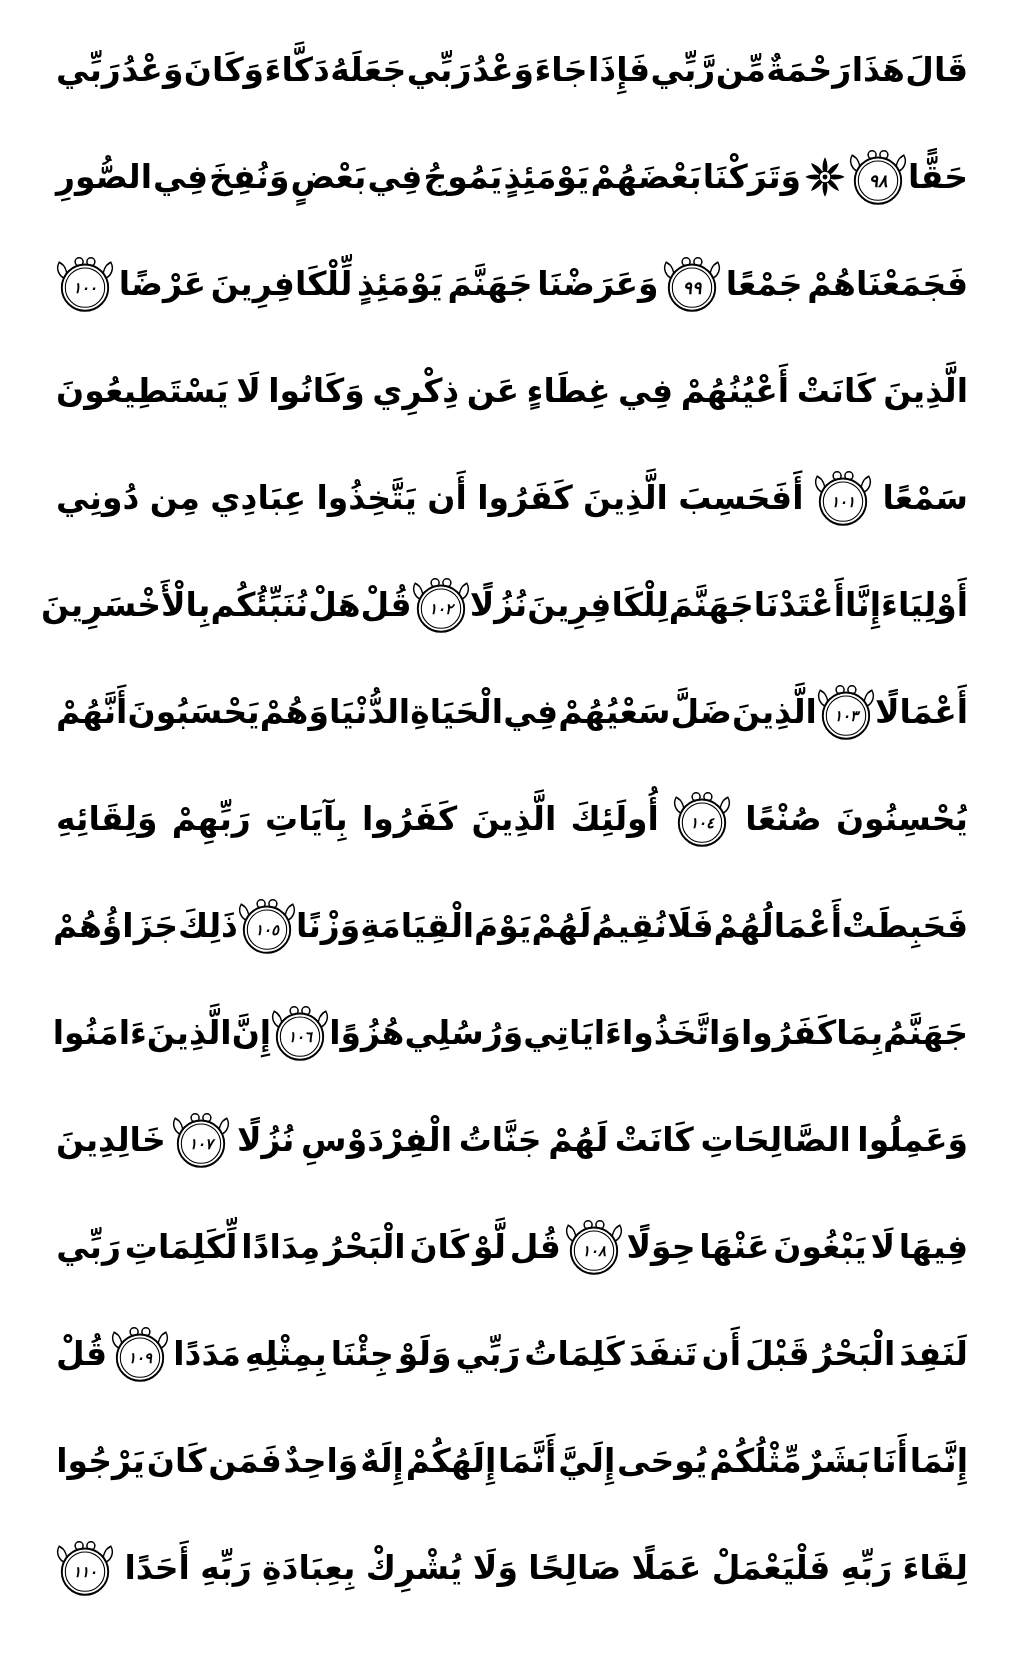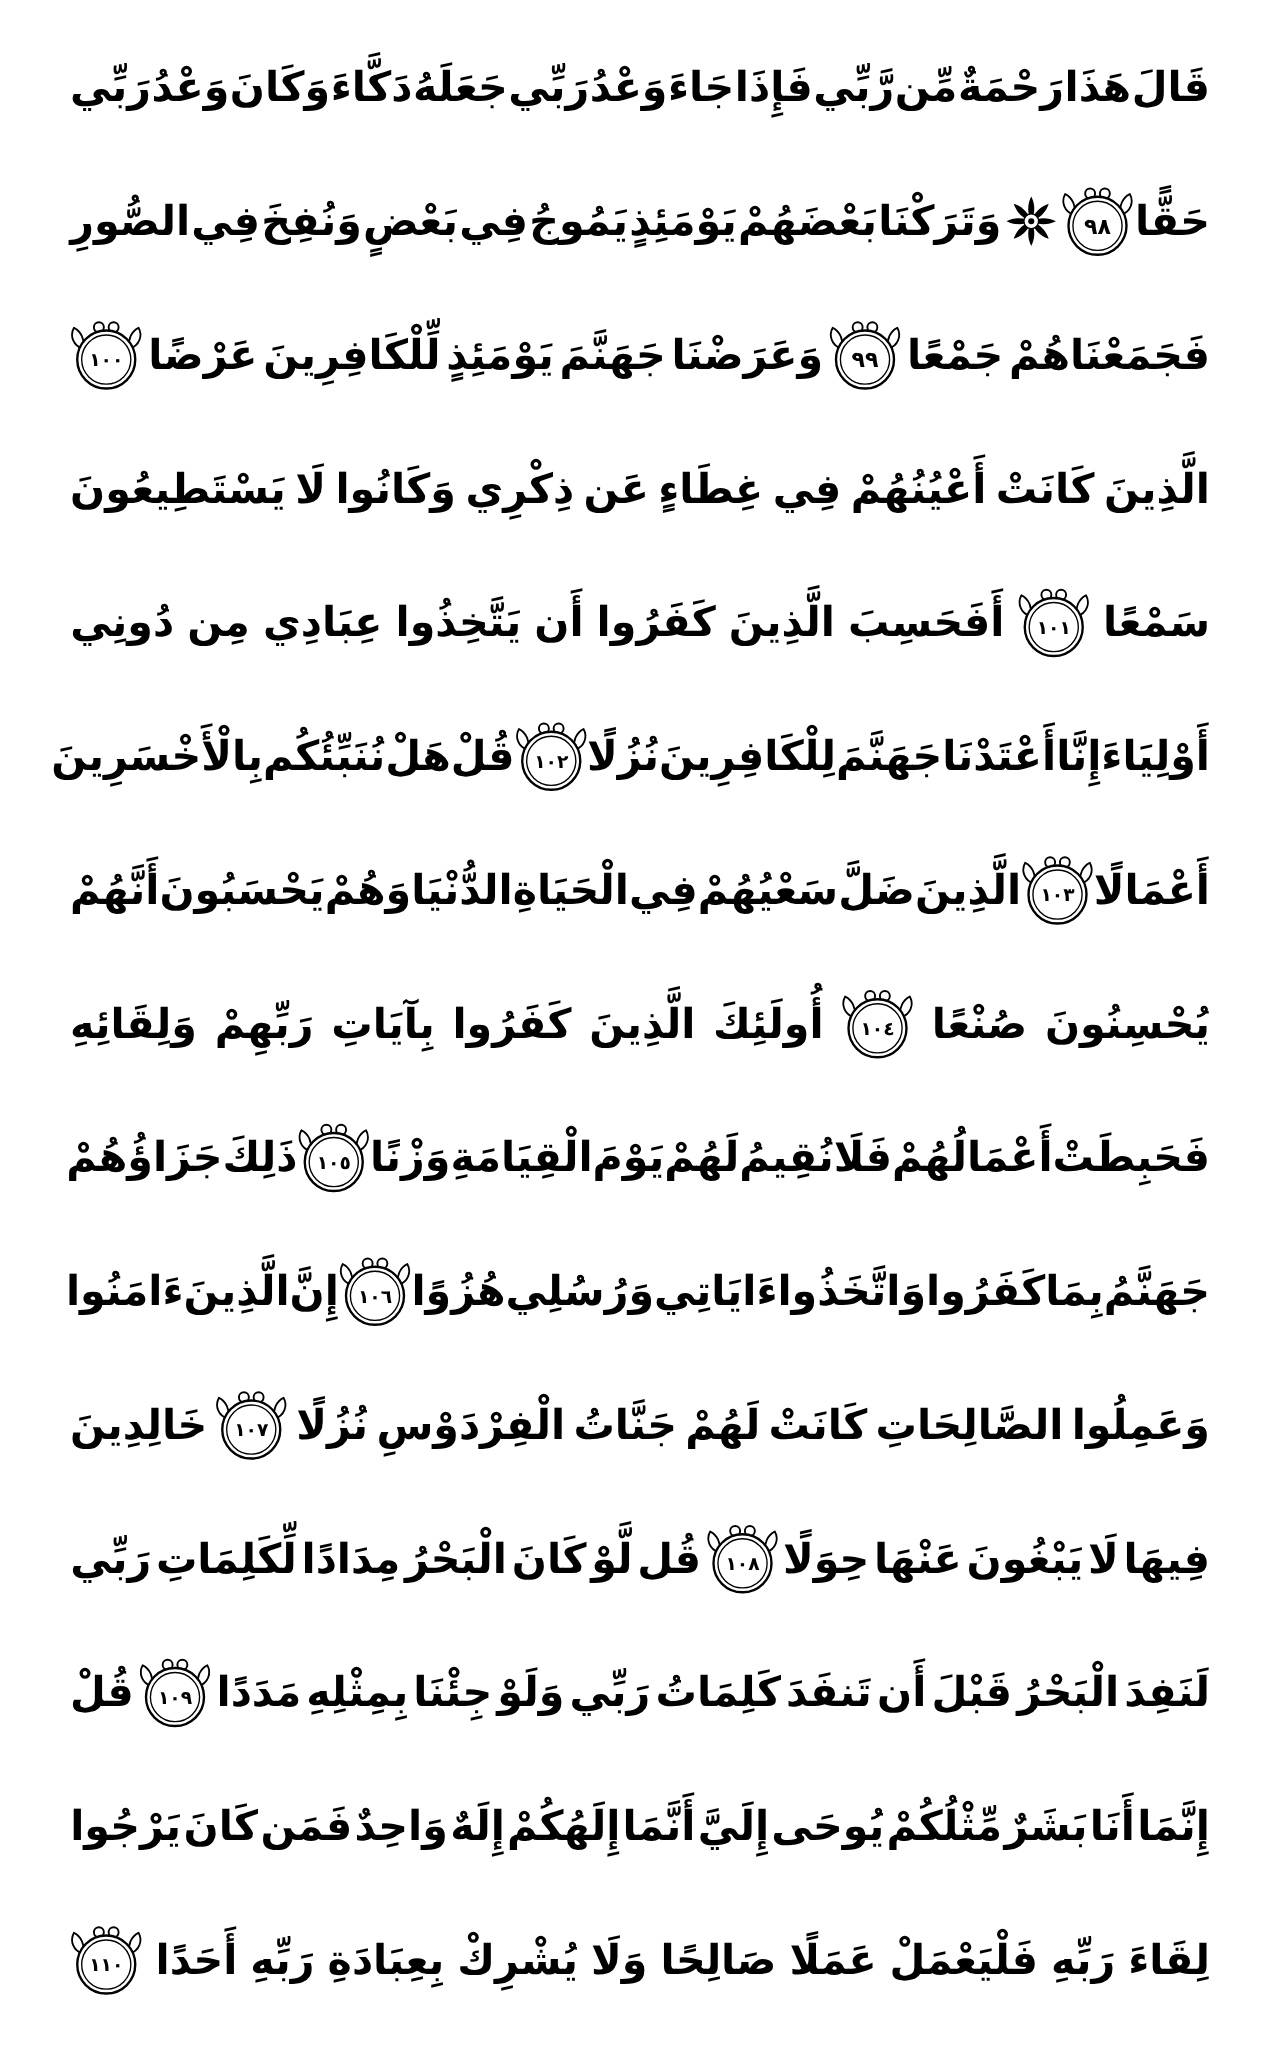--- a/index.html
+++ b/index.html
@@ -31,20 +31,21 @@
     font-weight: bold;
     line-height: 1;
     white-space: nowrap;
     color: #000000;
   }
   .ayah-marker, .hizb-ornament {
     display: inline-flex;
     align-items: flex-end;
     justify-content: center;
     flex: 0 0 auto;
+    font-style: italic;
   }
   .ayah-marker svg, .hizb-ornament svg { display: block; }
 </style>
 </head>
 <body>
 
 <div class="page">
   <div class="lines">
       <div class="line">
         <span class="word">قَالَ</span>

